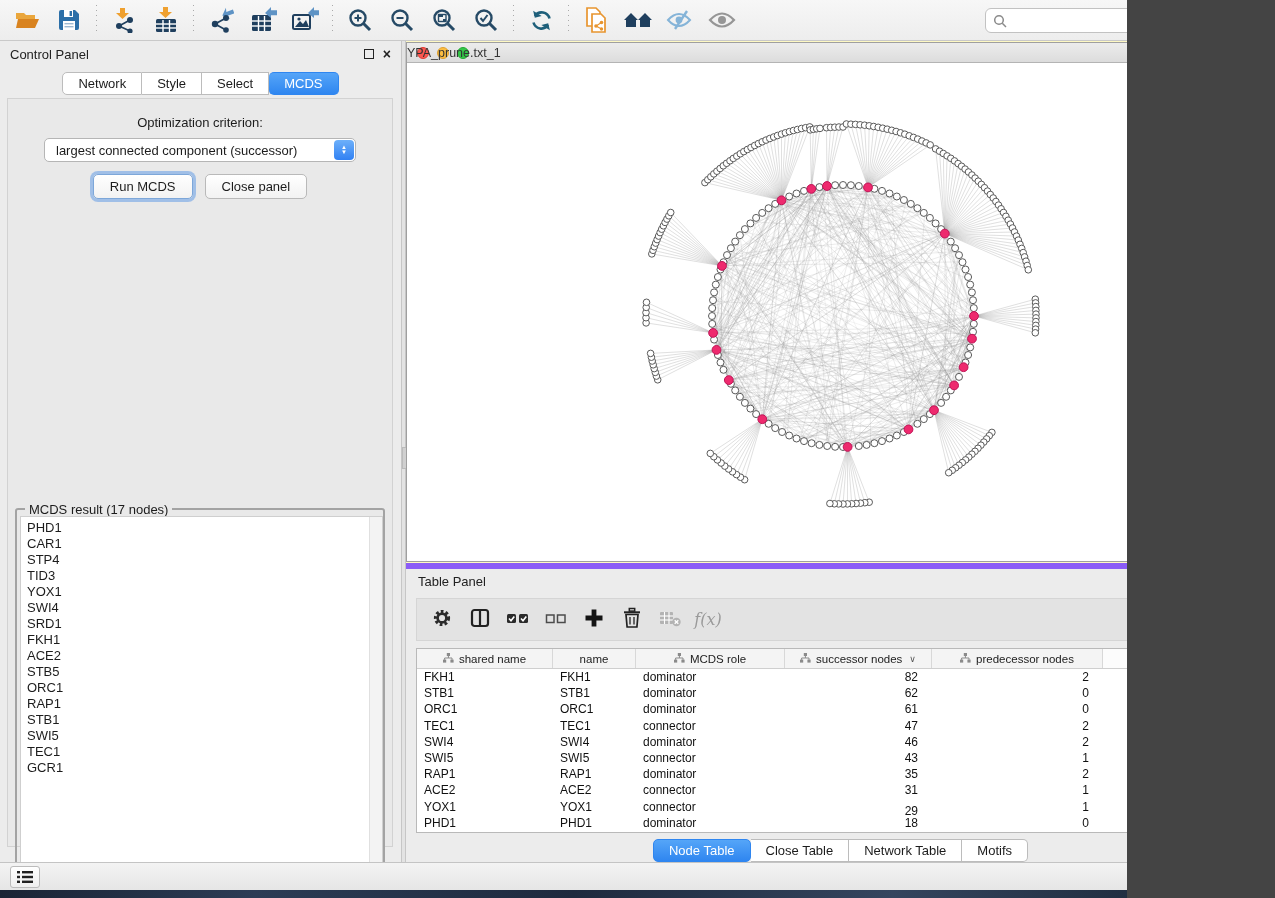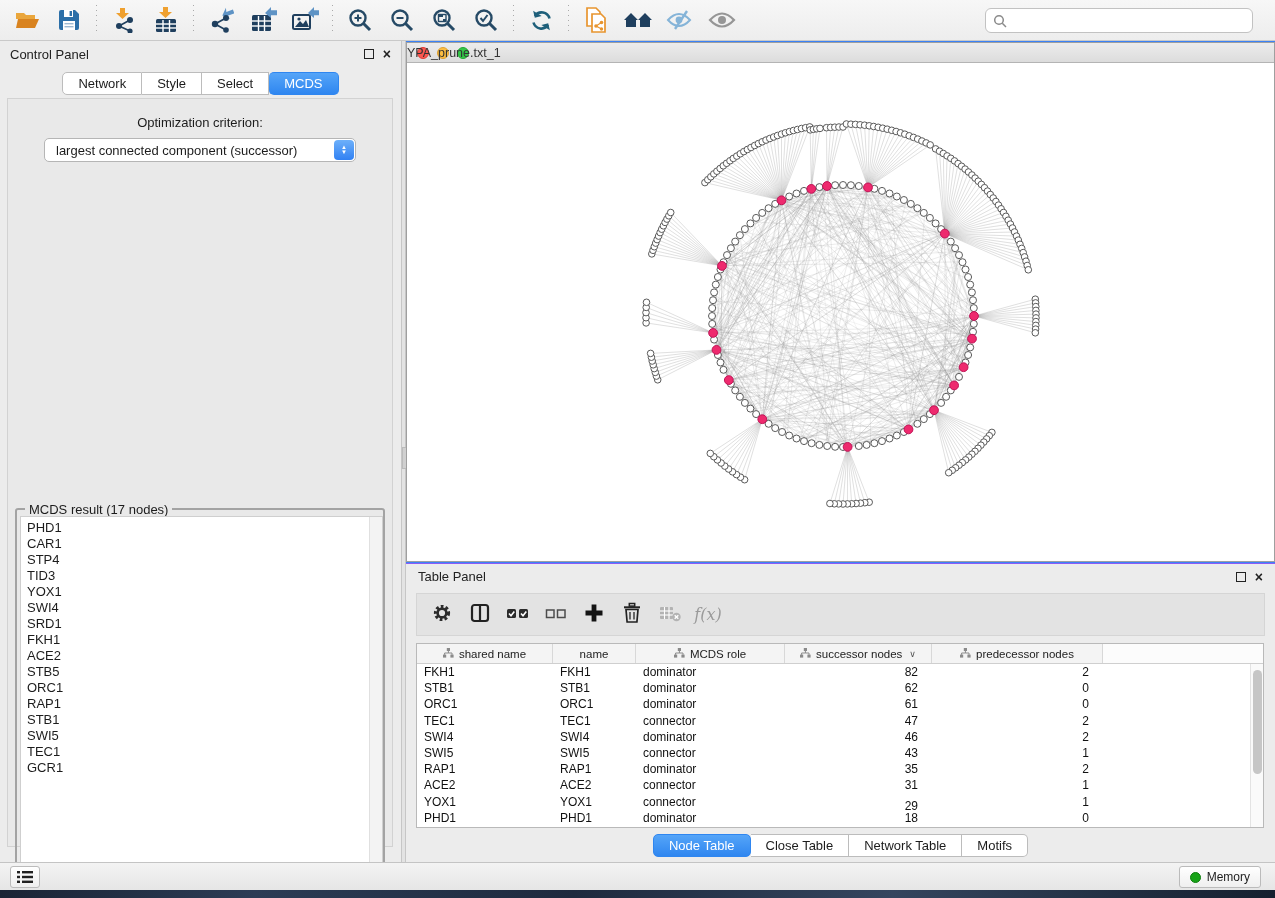--- a/index.html
+++ b/index.html
@@ -1,17 +1,17 @@
 <!DOCTYPE html>
 <html><head>
 <meta charset="utf-8">
 <style>
   html,body{margin:0;padding:0;background:#444;}
   *{box-sizing:border-box;}
-  .app{position:relative;width:1275px;height:898px;background:#3b82f6;
+  .app{position:relative;width:1127px;height:898px;background:#fef9c3;
        font-family:"Liberation Sans","DejaVu Sans",sans-serif;color:#1c1c1c;
        overflow:hidden;-webkit-font-smoothing:antialiased;}
 
   
   .toolbar{position:absolute;left:0;top:0;width:1275px;height:41px;
     background:linear-gradient(#f7f7f7,#ededed);border-bottom:1px solid #c9c9c9;
     display:flex;align-items:center;padding:0 6px;}
   .tb-group{display:flex;align-items:center;height:100%;}
   .tb-sep{width:1px;height:30px;margin:0 6px;
     background-image:linear-gradient(#aaa 30%, rgba(0,0,0,0) 0%);
@@ -80,21 +80,21 @@
   .traffic{display:flex;gap:8px;margin-left:10px;}
   .light{width:12px;height:12px;border-radius:50%;}
   .light.red{background:#fc5850;border:1px solid #dd3e36;}
   .light.yellow{background:#fdbe41;border:1px solid #dfa133;}
   .light.green{background:#34c748;border:1px solid #24a834;}
   .net-title{position:absolute;left:0;right:0;text-align:left;font-size:12.5px;color:#333;}
   .net-canvas{position:relative;width:867px;height:498px;background:#fff;overflow:hidden;}
 
   
   .table-panel{position:absolute;left:406px;top:563px;width:869px;height:299px;
-    background:#ececec;border-top:1px solid #8b5cf6;}
+    background:#ececec;border-top:6px solid #8b5cf6;}
   .tp-header{height:25px;display:flex;align-items:center;padding:0 12px;}
   .tp-toolbar{margin:4px 10px 0 10px;height:43px;background:#e3e3e3;
     border:1px solid #d5d5d5;display:flex;align-items:center;padding:0 8px;gap:4px;}
   .tpt-btn{width:34px;height:34px;border:none;background:transparent;display:flex;
     align-items:center;justify-content:center;cursor:pointer;padding:0;}
   .fx{font-family:"DejaVu Serif",serif;font-style:italic;font-size:16px;color:#9a9a9a;}
   .tbl-wrap{position:absolute;left:10px;top:79px;width:848px;height:185px;background:#fff;
     border:1px solid #b9b9b9;overflow:hidden;}
   .tbl-head{display:flex;height:20px;background:#f4f4f4;border-bottom:1px solid #cfcfcf;}
   .th{display:flex;align-items:center;justify-content:center;gap:5px;font-size:11.5px;
@@ -360,20 +360,24 @@
         </div>
       </div>
     <div class="cp-body">
       <div class="opt-label">Optimization criterion:</div>
       <div class="opt-select">
         <span>largest connected component (successor)</span>
         <span class="opt-stepper">
             <span>▲</span>
             <span>▼</span>
           </span>
+      </div>
+      <div class="cp-buttons">
+        <button class="btn focused">Run MCDS</button>
+        <button class="btn">Close panel</button>
       </div>
       <div class="groupbox">
         <span class="groupbox-label">MCDS result (17 nodes)</span>
         <div class="mcds-list">
           <div id="mcds-items" style="padding-top:3px;">
               <div class="mcds-item">PHD1</div>
               <div class="mcds-item">CAR1</div>
               <div class="mcds-item">STP4</div>
               <div class="mcds-item">TID3</div>
               <div class="mcds-item">YOX1</div>

